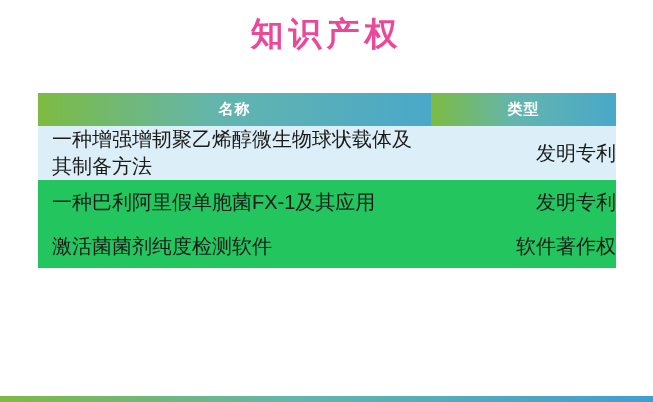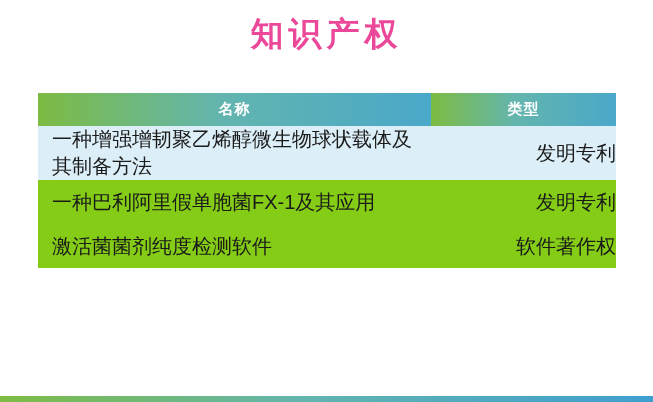--- a/index.html
+++ b/index.html
@@ -60,21 +60,21 @@
     vertical-align: middle;
   }
   table.ip-table td.type-cell {
     text-align: right;
     padding: 0;
   }
   tr.row-odd td {
     background: #dceef7;
   }
   tr.row-even td {
-    background: #84cc16;
+    background: #22c55e;
   }
   .col-name { width: 68%; }
   .col-type { width: 32%; }
   .bottom-bar {
     position: absolute;
     left: 0;
     right: 0;
     bottom: 0;
     height: 6px;
     background: linear-gradient(to right, #7dbb42 0%, #63b5ad 45%, #3f9fd0 100%);

